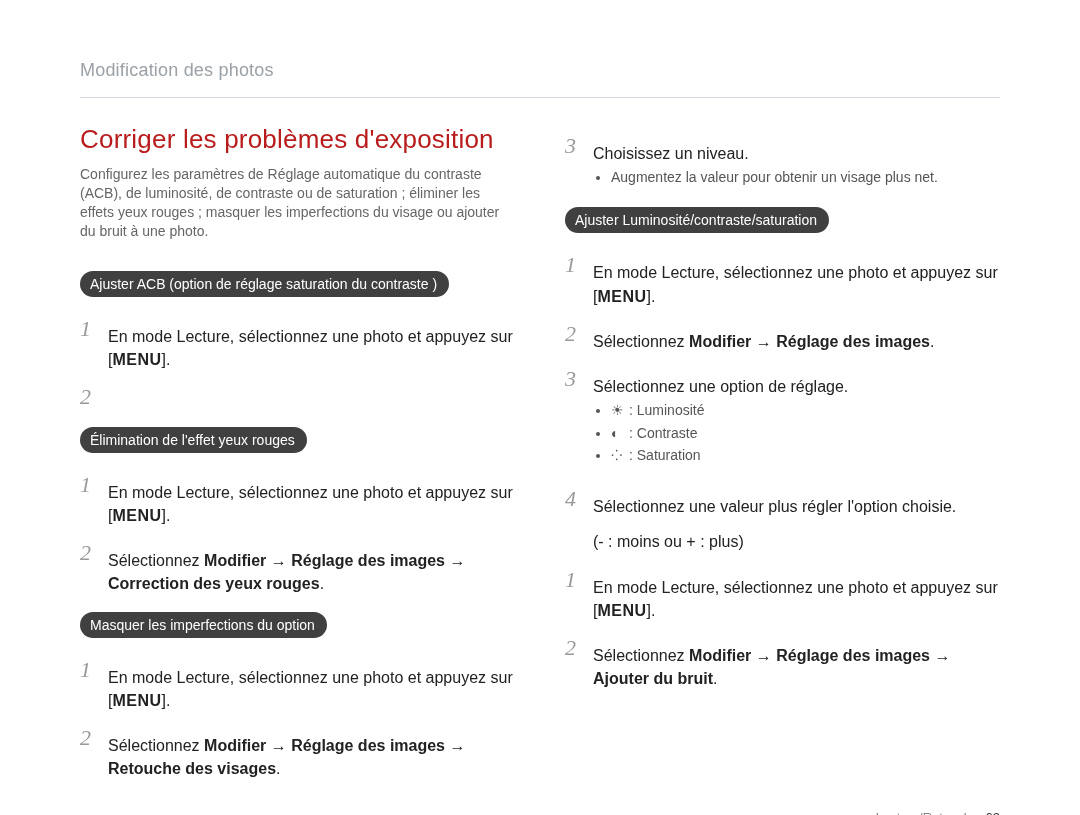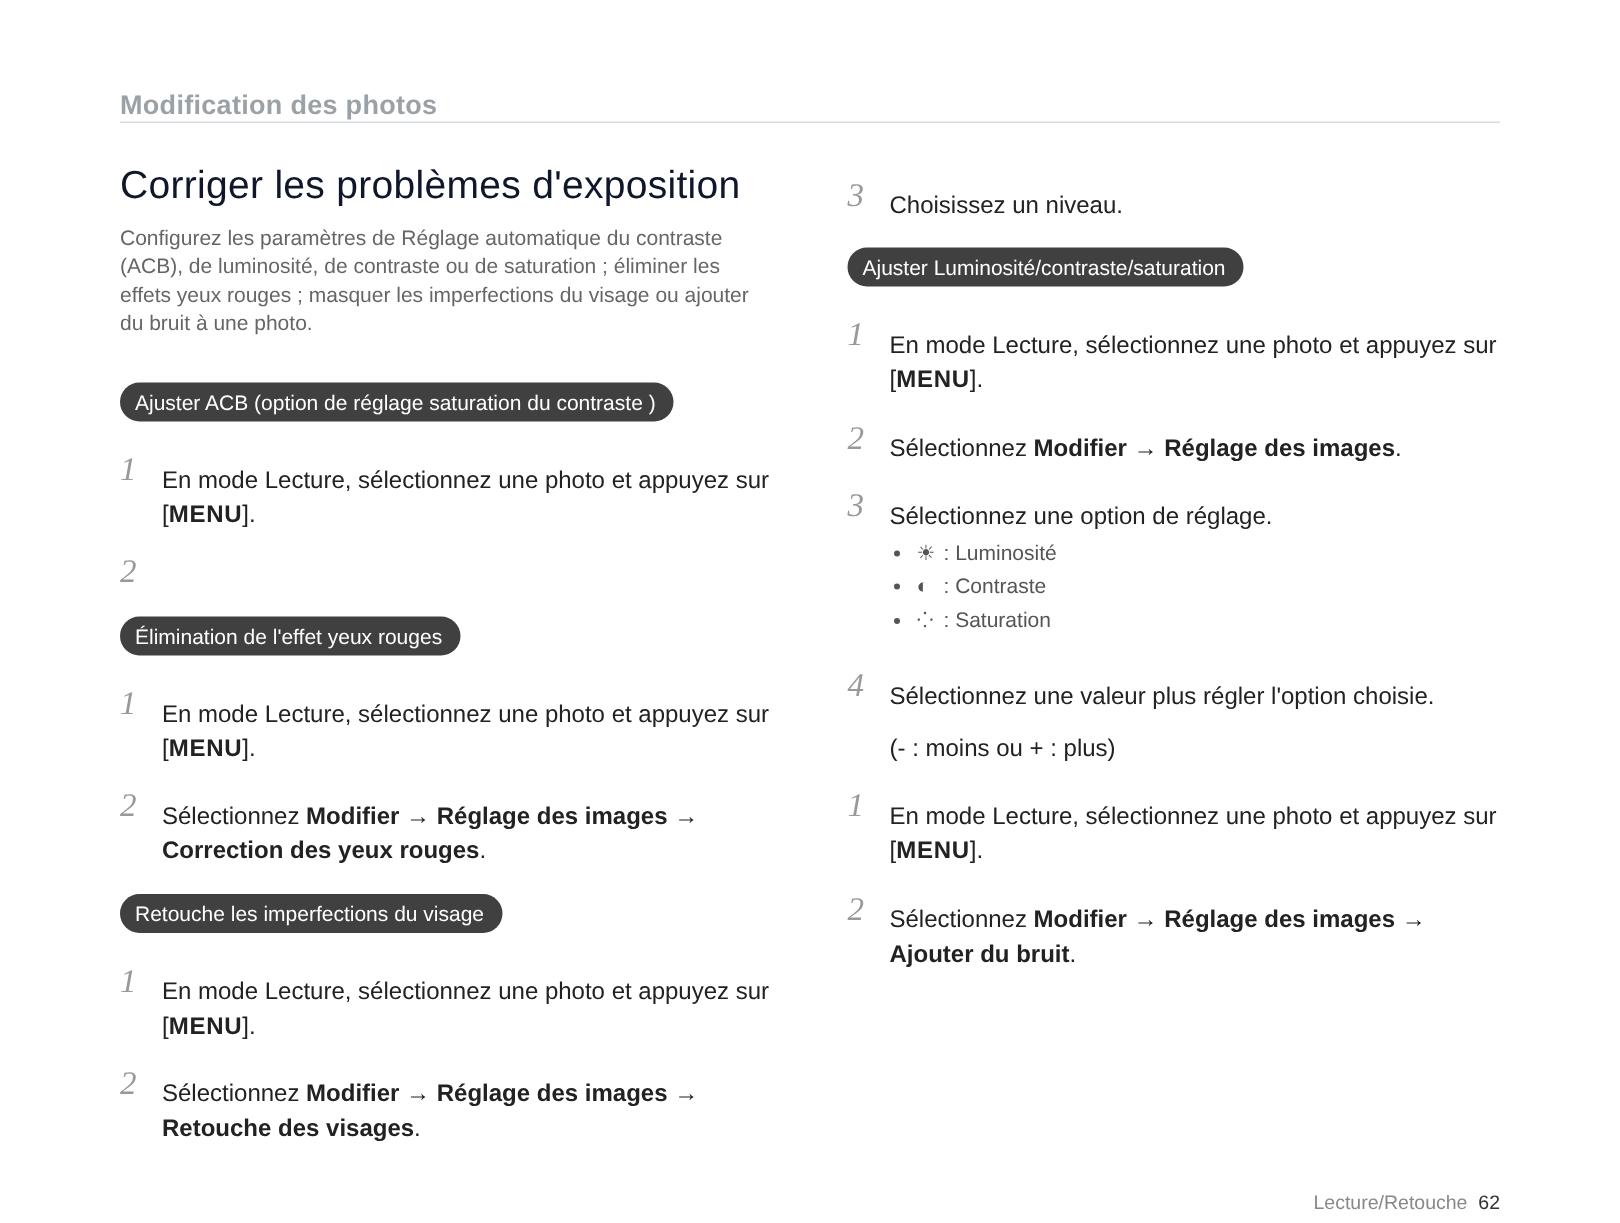--- a/index.html
+++ b/index.html
@@ -11,35 +11,35 @@
     font-family: Arial, Helvetica, sans-serif;
     color: #222;
   }
   .page {
     box-sizing: border-box;
     padding: 60px 80px 30px 80px;
   }
   .breadcrumb {
     font-size: 18px;
     color: #9aa1a7;
-    font-weight: 700;
-    padding-bottom: 0;
+    font-weight: 400;
+    padding-bottom: 16px;
     border-bottom: 1px solid #d7dbdf;
     letter-spacing: 0.2px;
   }
   .columns {
     display: flex;
     gap: 50px;
     margin-top: 26px;
   }
   .col { flex: 1 1 0; }
   h1.headline {
     font-size: 26px;
     font-weight: 400;
-    color: #0f172a;
+    color: #b91c1c;
     margin: 0 0 10px 0;
     letter-spacing: 0.2px;
   }
   .intro {
     font-size: 14px;
     line-height: 1.35;
     color: #666;
     margin: 0 0 24px 0;
   }
   .pill {
@@ -136,41 +136,44 @@
         </div>
       </div>
       <div class="num-step">
         <div class="num">2</div>
         <div class="step-text">
           <p><span>Sélectionnez </span><strong>Modifier → Réglage des images → Correction des yeux rouges</strong><span>.</span></p>
         </div>
       </div>
 
       
-      <div class="pill">Retouche les imperfections du visage</div>
+      <div class="pill">Masquer les imperfections du option</div>
       <div class="num-step">
         <div class="num">1</div>
         <div class="step-text">
           <p><span>En mode Lecture, sélectionnez une photo et appuyez sur [</span><span class="box brackets">MENU</span><span>].</span></p>
         </div>
       </div>
       <div class="num-step">
         <div class="num">2</div>
         <div class="step-text">
           <p><span>Sélectionnez </span><strong>Modifier →  Réglage des images → Retouche des visages</strong><span>.</span></p>
         </div>
       </div>
     </div>
 
     <div class="col">
       
       <div class="num-step">
         <div class="num">3</div>
         <div class="step-text">
           <p>Choisissez un niveau.</p>
+          <ul class="bullets">
+            <li>Augmentez la valeur pour obtenir un visage plus net.</li>
+          </ul>
         </div>
       </div>
 
       
       <div class="pill">Ajuster Luminosité/contraste/saturation</div>
       <div class="num-step">
         <div class="num">1</div>
         <div class="step-text">
           <p><span>En mode Lecture, sélectionnez une photo et appuyez sur [</span><span class="box brackets">MENU</span><span>].</span></p>
         </div>

